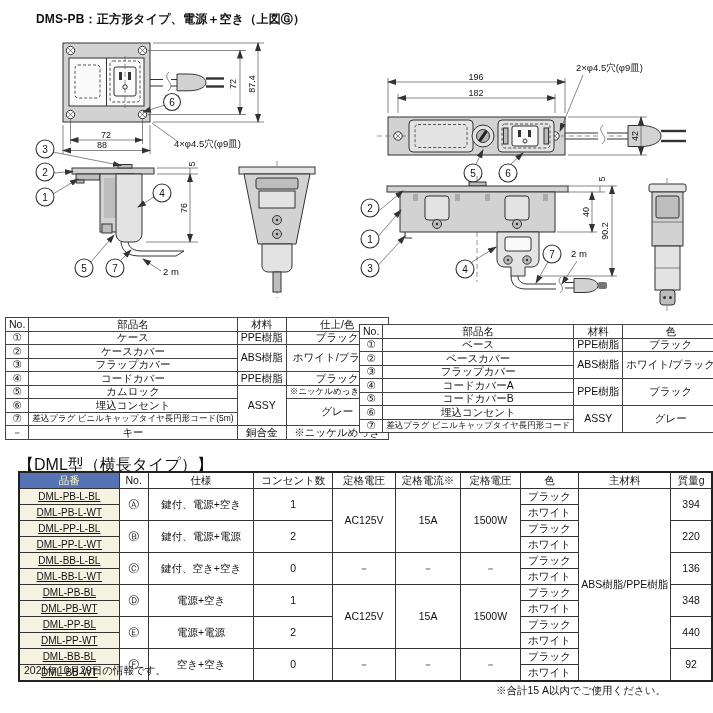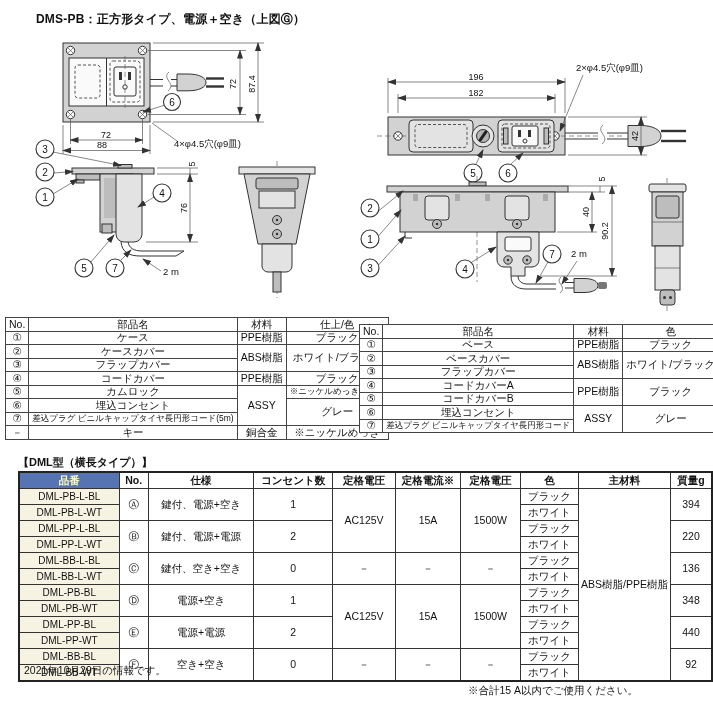--- a/index.html
+++ b/index.html
@@ -19,26 +19,26 @@
   .dimt{font-size:9px;fill:#111;}
   .ann{font-size:9.5px;fill:#111;}
   .callout circle{fill:#fff;stroke:#333;stroke-width:1.1;}
   .callout text{font-size:10px;text-anchor:middle;fill:#111;}
   table{border-collapse:collapse;position:absolute;background:#fff;}
   .parts{font-size:10.5px;}
   .parts th,.parts td{border:1px solid #444;padding:0 3px;text-align:center;height:12.5px;line-height:1.05;white-space:nowrap;}
   .parts th{font-weight:normal;}
   .small{font-size:8.5px;}
   .note{position:absolute;font-size:10.5px;white-space:nowrap;}
-  .title{position:absolute;font-size:11px;font-weight:700;white-space:nowrap;text-align:right;}
+  .title{position:absolute;font-size:16px;font-weight:400;white-space:nowrap;text-align:right;}
   .models{font-size:10.5px;border:2px solid #222;}
   .models th,.models td{border:1px solid #333;padding:0 2px;text-align:center;height:15px;line-height:1;white-space:nowrap;}
-  .models th{font-weight:bold;}
+  .models th{font-weight:normal;}
   .hmodel{background:#5674B4;color:#FFF8C8;}
-  .mcell{background:#F6F3E3;font-size:10px;}
+  .mcell{background:#F6F3E3;font-size:10px;text-decoration:underline;}
   .footer{position:absolute;font-size:10.5px;white-space:nowrap;}
 </style>
 </head>
 <body>
 
 <div class="page">
 
   <div class="heading" style="left:36px;top:11px">DMS-PB：正方形タイプ、電源＋空き（上図Ⓖ）</div>
 
   <div class="svgbox" style="left:0;top:28px">
@@ -545,15 +545,15 @@
       <td rowspan="2">92</td>
     </tr>
     <tr>
       <td class="mcell">DML-BB-WT</td>
       <td>ホワイト</td>
     </tr>
   </tbody>
     </table>
 
   <div class="footer" style="left:24px;top:664px">2021年10月29日の情報です。</div>
-  <div class="footer" style="left:468px;top:684px">※合計15 A以内でご使用ください。</div>
+  <div class="footer" style="left:496px;top:684px">※合計15 A以内でご使用ください。</div>
 
 </div>
 
 </body></html>

